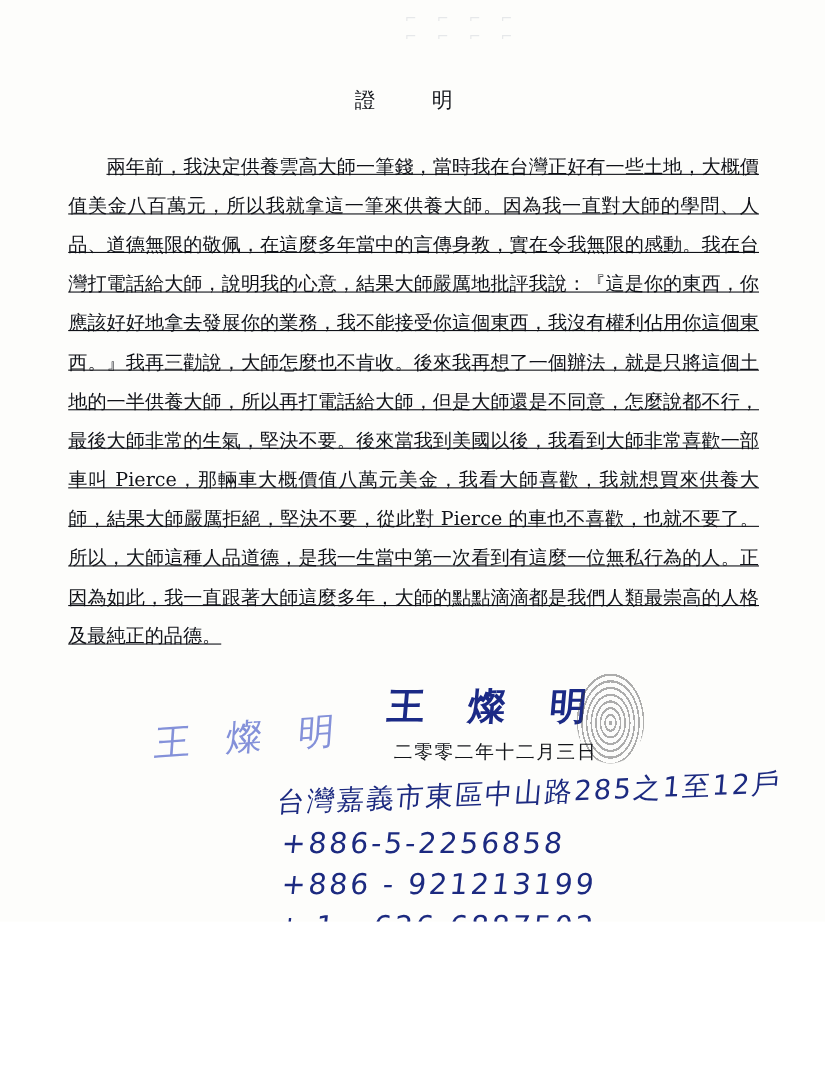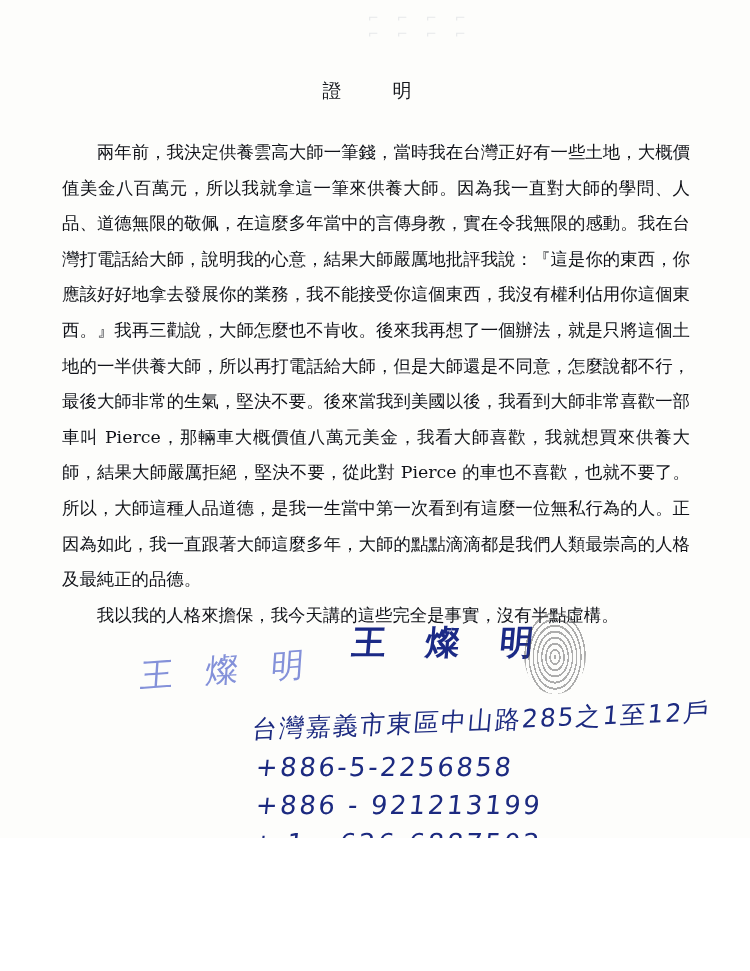--- a/index.html
+++ b/index.html
@@ -50,20 +50,21 @@
     width: 628px;
     font-size: 17.4px;
     line-height: 35.6px;
     color: #101218;
     text-align: justify;
     text-justify: inter-ideograph;
   }
   .body-text p {
     margin: 0 0 0 0;
     text-indent: 2em;
+    text-decoration: underline;
   }
   
   .sig-area {
     position: absolute;
     left: 0;
     top: 600px;
     width: 750px;
     height: 371px;
   }
   .sig-hand {
@@ -145,26 +146,26 @@
 
 <div class="page">
 
   <div class="scan-marks">⌐ ⌐ ⌐ ⌐
 ⌐ ⌐ ⌐ ⌐</div>
 
   <div class="doc-title">證　明</div>
 
   <div class="body-text">
     <p>兩年前，我決定供養雲高大師一筆錢，當時我在台灣正好有一些土地，大概價值美金八百萬元，所以我就拿這一筆來供養大師。因為我一直對大師的學問、人品、道德無限的敬佩，在這麼多年當中的言傳身教，實在令我無限的感動。我在台灣打電話給大師，說明我的心意，結果大師嚴厲地批評我說：『這是你的東西，你應該好好地拿去發展你的業務，我不能接受你這個東西，我沒有權利佔用你這個東西。』我再三勸說，大師怎麼也不肯收。後來我再想了一個辦法，就是只將這個土地的一半供養大師，所以再打電話給大師，但是大師還是不同意，怎麼說都不行，最後大師非常的生氣，堅決不要。後來當我到美國以後，我看到大師非常喜歡一部車叫 Pierce，那輛車大概價值八萬元美金，我看大師喜歡，我就想買來供養大師，結果大師嚴厲拒絕，堅決不要，從此對 Pierce 的車也不喜歡，也就不要了。所以，大師這種人品道德，是我一生當中第一次看到有這麼一位無私行為的人。正因為如此，我一直跟著大師這麼多年，大師的點點滴滴都是我們人類最崇高的人格及最純正的品德。</p>
-    <p>我以我的人格來擔保，我今天講的這些完全是事實，沒有半點虛構。</p>
   </div>
 
   <div class="sig-area">
     <div class="sig-hand sig-left">王 燦 明</div>
     <div class="sig-hand sig-main">王 燦 明</div>
     <div class="thumbprint"></div>
+    <div class="sig-date">二零零二年十二月三日</div>
     <div class="addr-hand">台灣嘉義市東區中山路285之1至12戶</div>
     <div class="phone-hand phone-1">+886-5-2256858</div>
     <div class="phone-hand phone-2">+886 - 921213199</div>
     <div class="phone-hand phone-3">+ 1 - 626-6887502</div>
   </div>
 
 </div>
 
 </body></html>

